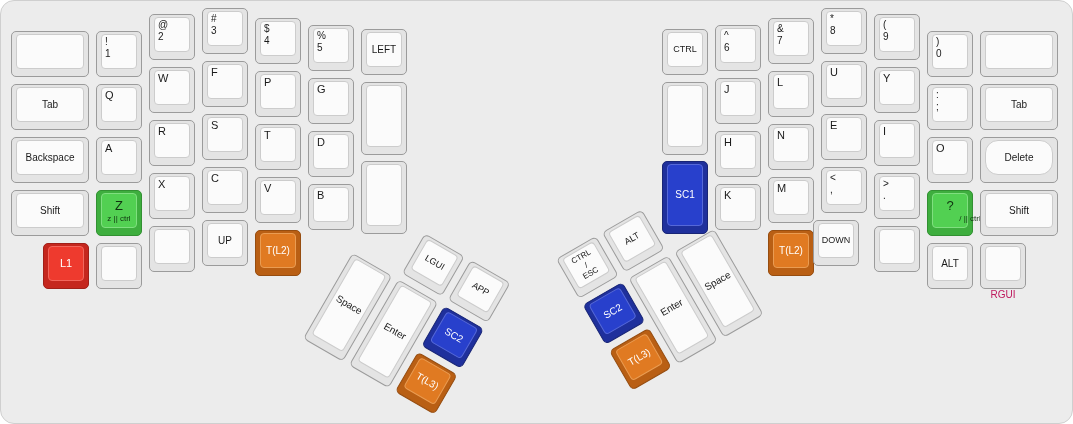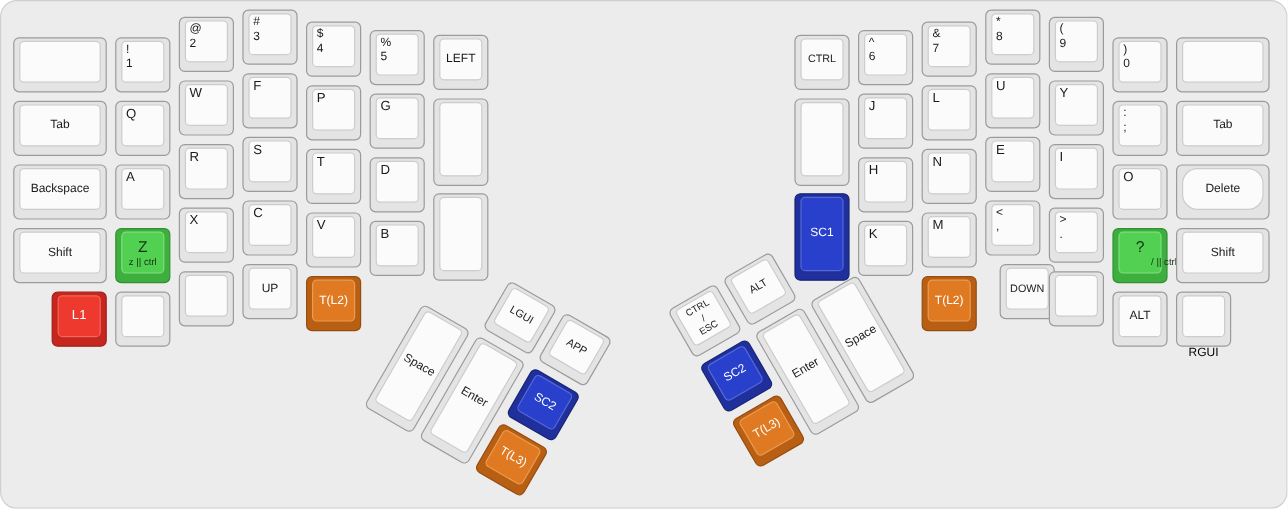--- a/index.html
+++ b/index.html
@@ -361,21 +361,21 @@
         </div>
       </div>
       <div class="key" style="left: 820px; top: 166px; width: 46px; height: 46px; background: rgb(228, 228, 228); border-color: rgb(155, 155, 155);">
         <div class="kface" style="background: rgb(251, 251, 251); border-color: rgb(204, 204, 204);">
           <div class="lab-tl" style="color: rgb(26, 26, 26);">
             <div style="font-size: 10px;">&lt;</div>
             <div style="font-size: 10px;">,</div>
           </div>
         </div>
       </div>
-      <div class="key" style="left: 832px; top: 219px; width: 46px; height: 46px; background: rgb(228, 228, 228); border-color: rgb(155, 155, 155);">
+      <div class="key" style="left: 812px; top: 219px; width: 46px; height: 46px; background: rgb(228, 228, 228); border-color: rgb(155, 155, 155);">
         <div class="kface" style="background: rgb(251, 251, 251); border-color: rgb(204, 204, 204);">
           <div class="lab-c" style="color: rgb(26, 26, 26);">
             <div style="font-size: 9px;">DOWN</div>
           </div>
         </div>
       </div>
       <div class="key" style="left: 873px; top: 13px; width: 46px; height: 46px; background: rgb(228, 228, 228); border-color: rgb(155, 155, 155);">
         <div class="kface" style="background: rgb(251, 251, 251); border-color: rgb(204, 204, 204);">
           <div class="lab-tl" style="color: rgb(26, 26, 26);">
             <div style="font-size: 10px;">(</div>
@@ -465,21 +465,21 @@
       </div>
       <div class="key" style="left: 979px; top: 189px; width: 78px; height: 46px; background: rgb(228, 228, 228); border-color: rgb(155, 155, 155);">
         <div class="kface" style="background: rgb(251, 251, 251); border-color: rgb(204, 204, 204);">
           <div class="lab-c" style="color: rgb(26, 26, 26);">
             <div style="font-size: 10px;">Shift</div>
           </div>
         </div>
       </div>
       <div class="key" style="left: 979px; top: 242px; width: 46px; height: 46px; background: rgb(228, 228, 228); border-color: rgb(155, 155, 155);">
         <div class="kface" style="background: rgb(251, 251, 251); border-color: rgb(204, 204, 204);">
-          <div class="lab-c" style="color: #000000; margin-top: 48px;">
+          <div class="lab-c" style="color: #be185d; margin-top: 48px;">
             <div style="font-size: 10px;">RGUI</div>
           </div>
         </div>
       </div>
     </div>
     <div class="kgroup" style="left: 378px; top: 206px; transform: rotate(30deg);">
       <div class="key" style="left: 53px; top: 0px; width: 46px; height: 46px; background: rgb(228, 228, 228); border-color: rgb(155, 155, 155);">
         <div class="kface" style="background: rgb(251, 251, 251); border-color: rgb(204, 204, 204);">
           <div class="lab-c" style="color: rgb(26, 26, 26);">
             <div style="font-size: 9px;">LGUI</div>

